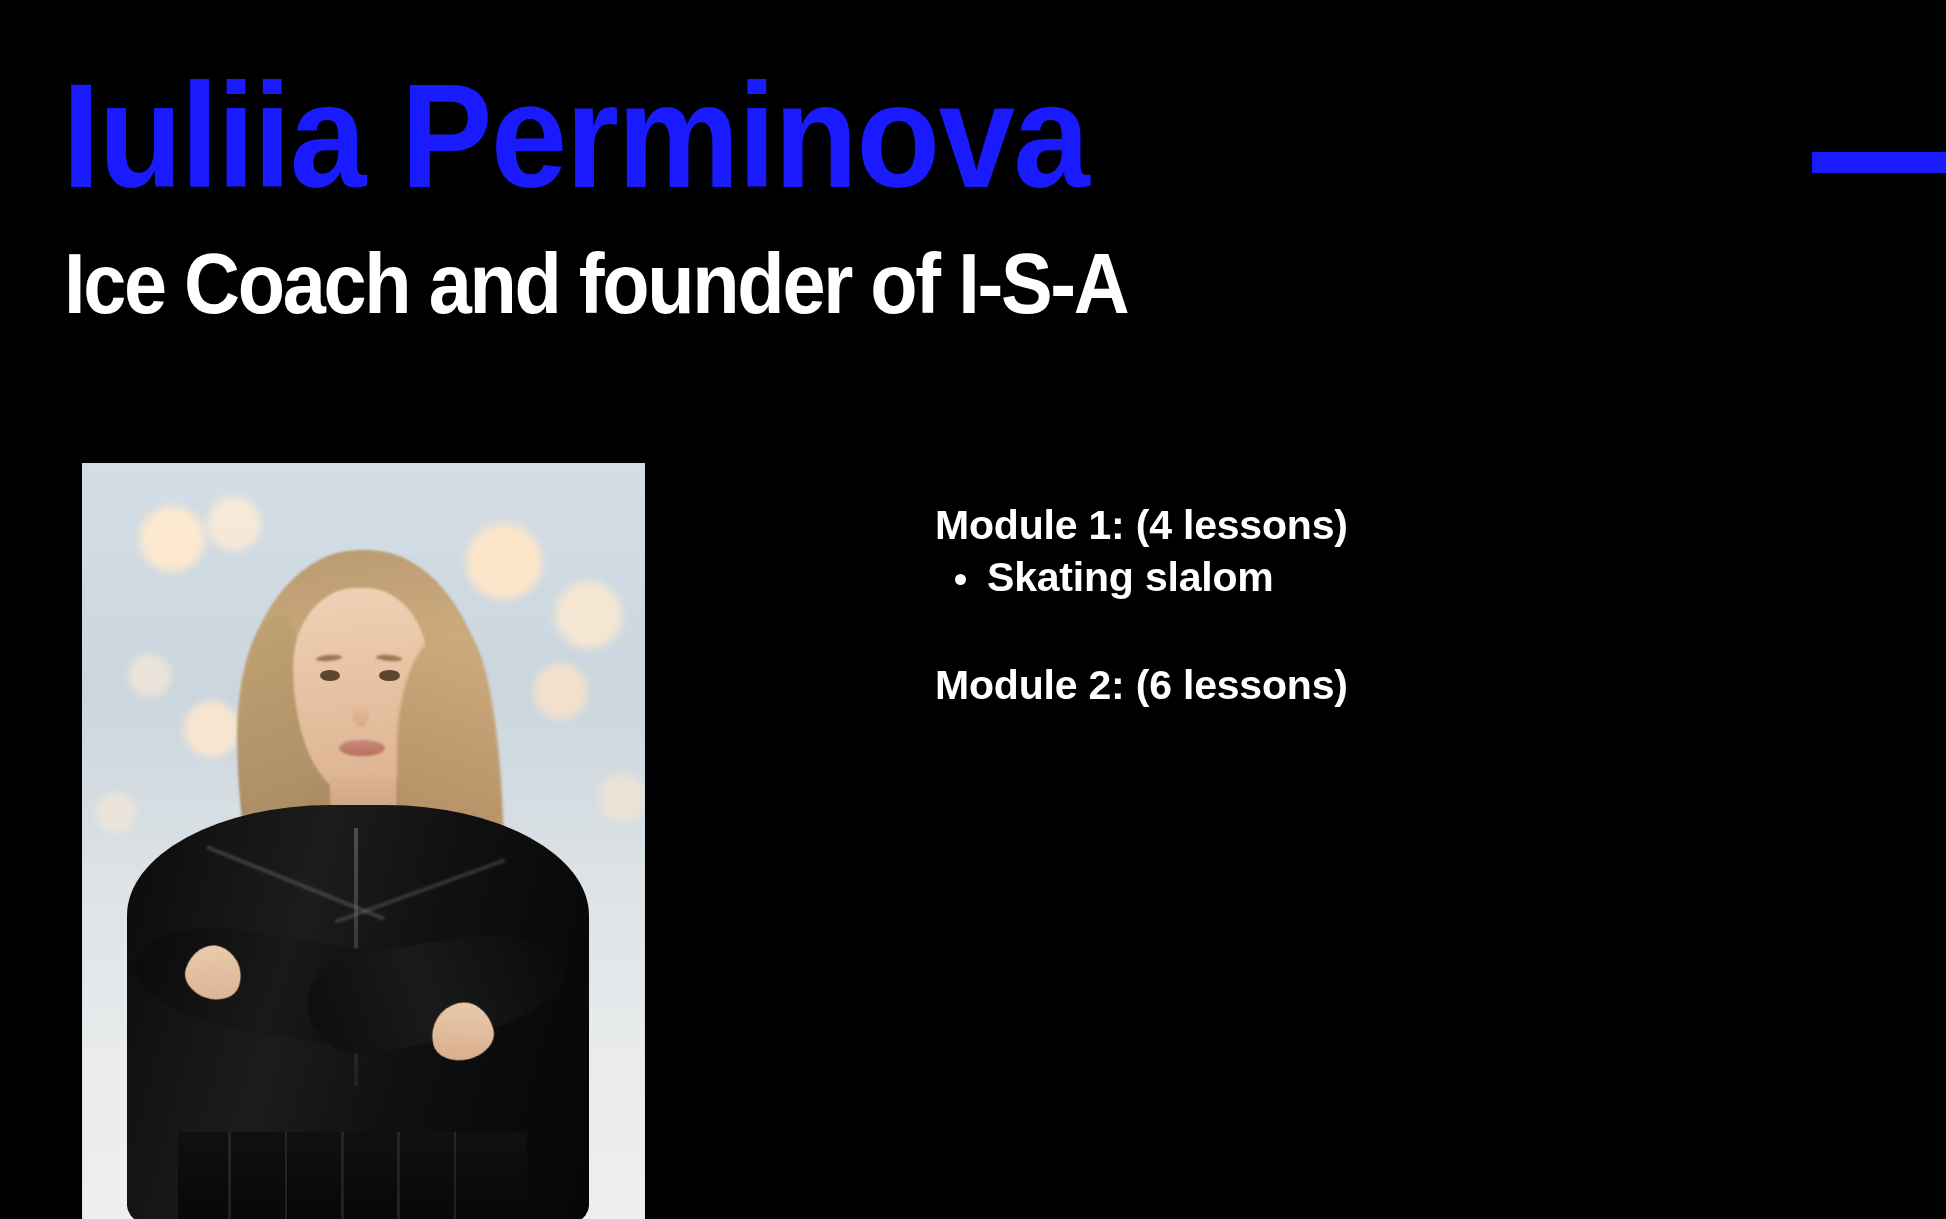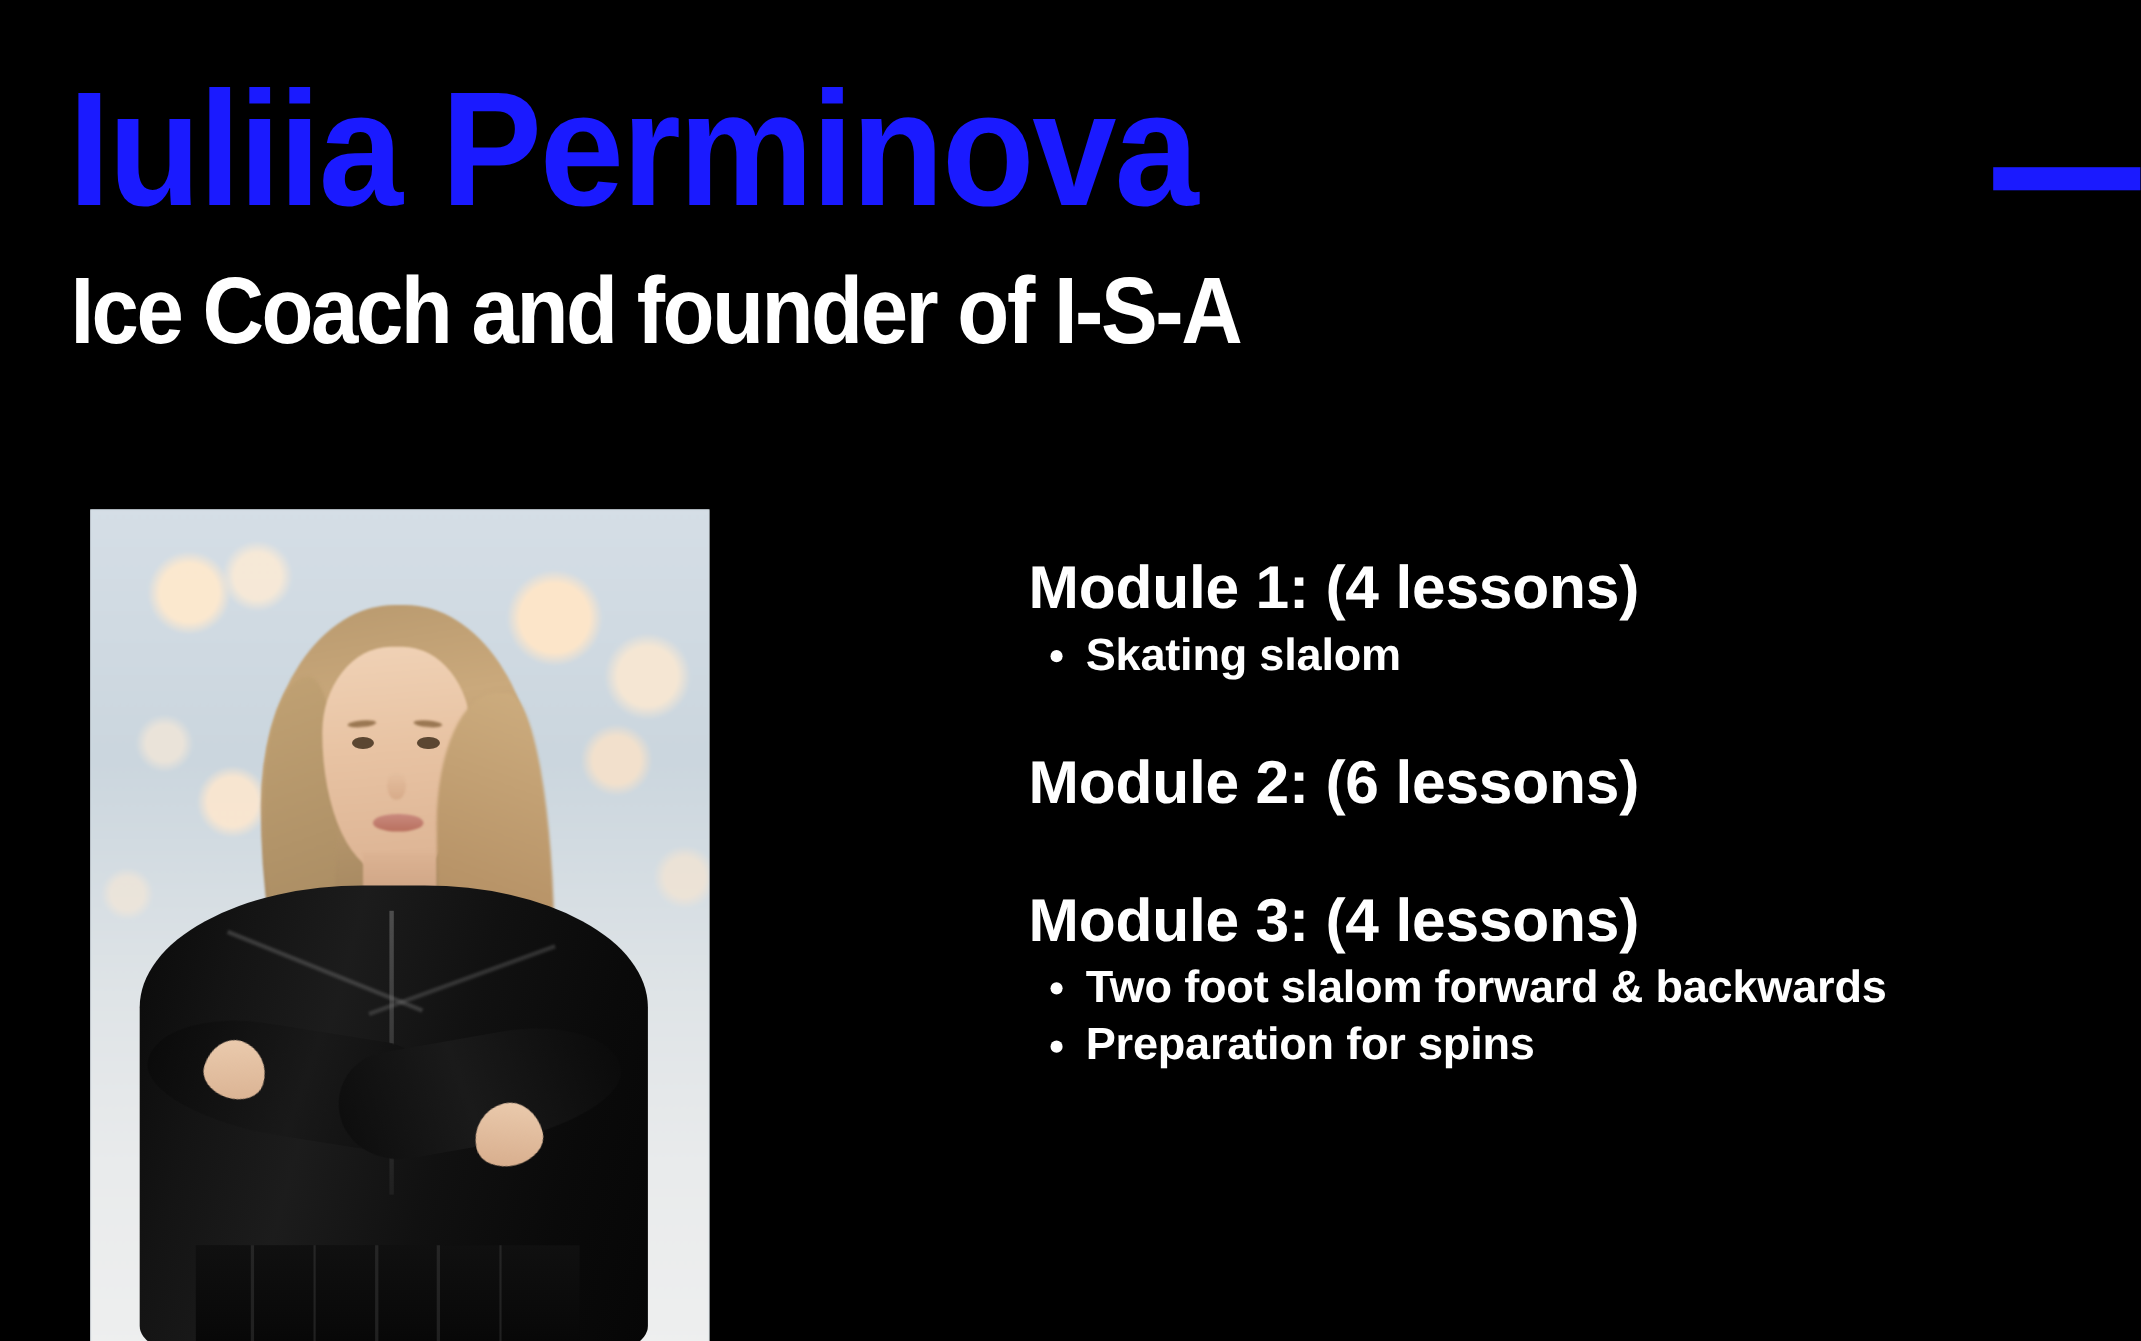--- a/index.html
+++ b/index.html
@@ -292,21 +292,21 @@
     position: absolute;
     left: 935px;
     top: 500px;
     width: 1010px;
     color: #ffffff;
   }
   .module-block { margin-bottom: 56px; }
   .module-block:last-child { margin-bottom: 0; }
   .module-heading {
     font-weight: bold;
-    font-size: 55px;
+    font-size: 41px;
     line-height: 1.25;
     letter-spacing: -0.2px;
     white-space: nowrap;
   }
   .bullet-list {
     list-style: none;
     margin: 0;
     padding: 0;
   }
   .bullet-item {
@@ -373,22 +373,15 @@
   <div class="content" id="curriculum-root">
       <div class="module-block">
         <div class="module-heading">Module 1: (4 lessons)</div>
         <ul class="bullet-list">
           <li class="bullet-item"><span class="bullet-dot"></span><span>Skating slalom</span></li>
         </ul>
       </div>
       <div class="module-block">
         <div class="module-heading">Module 2: (6 lessons)</div>
       </div>
-      <div class="module-block">
-        <div class="module-heading">Module 3: (4 lessons)</div>
-        <ul class="bullet-list">
-          <li class="bullet-item"><span class="bullet-dot"></span><span>Two foot slalom forward &amp; backwards</span></li>
-          <li class="bullet-item"><span class="bullet-dot"></span><span>Preparation for spins</span></li>
-        </ul>
-      </div>
     </div>
 
 </div>
 
 </body></html>

